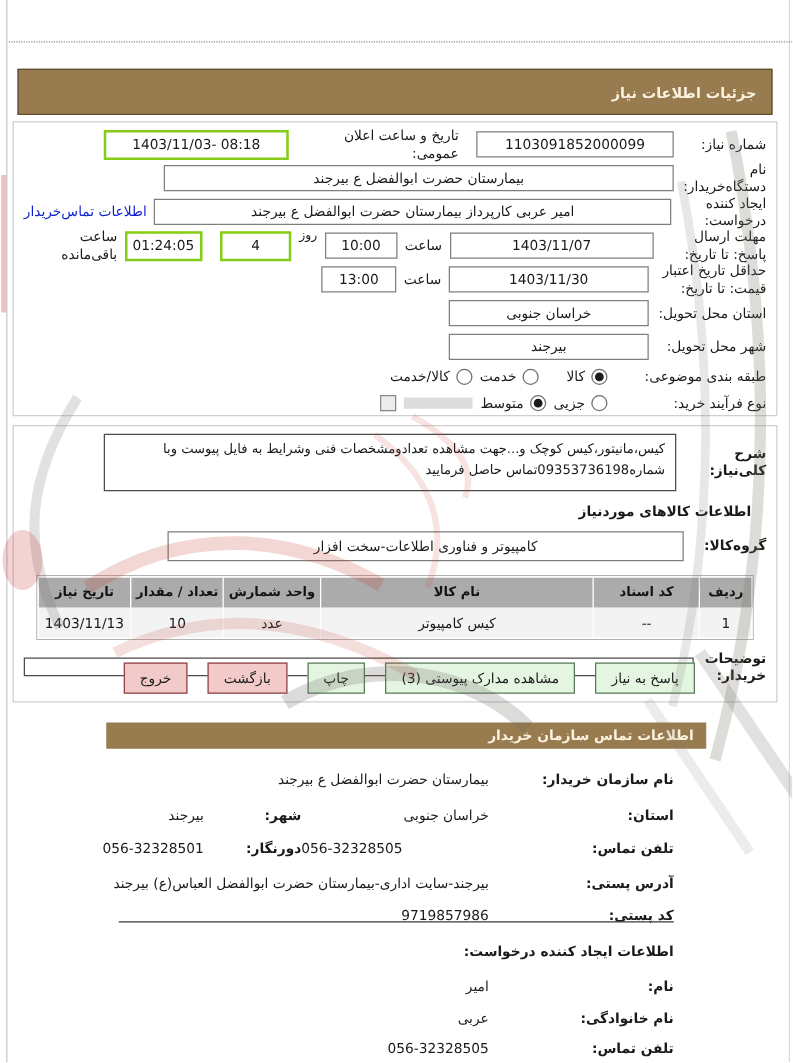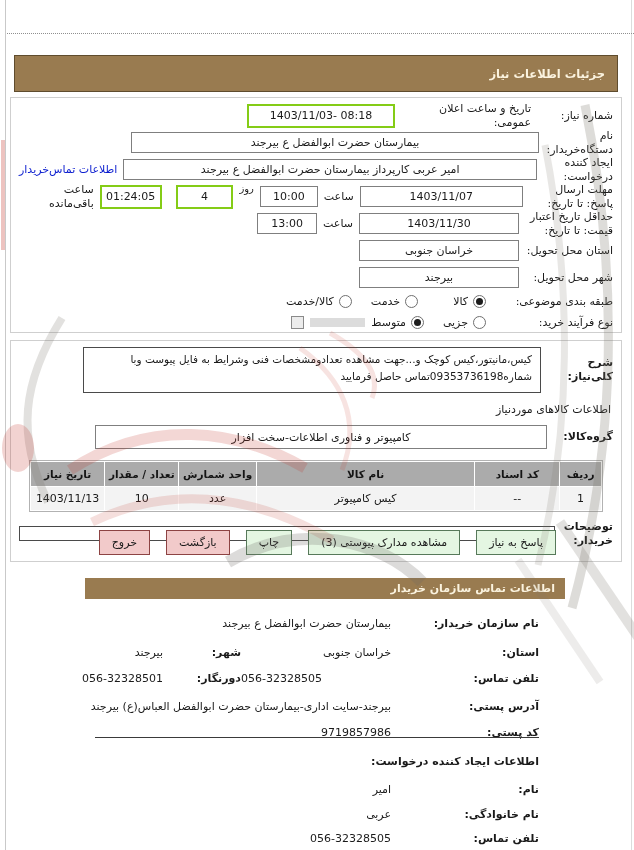--- a/index.html
+++ b/index.html
@@ -25,34 +25,34 @@
   .lbl{line-height:1.25;}
   .b{font-weight:bold;}
   .link{color:#0c1ecf;cursor:pointer;white-space:nowrap;}
 
   .ibox{box-sizing:border-box;border:1px solid #7f7f7f;height:21px;display:flex;align-items:center;
         justify-content:center;background:#fff;padding:0 4px;font-size:11px;}
   .thick{border:2px solid #84cc16;height:24px;}
   .ta{box-sizing:border-box;border:1px solid #4a4a4a;background:#fff;}.w52{width:52px}.w58{width:58px}.w60{width:60px}.w64{width:64px}.w68{width:68px}
   .w72{width:72px}.w88{width:88px}.w105{width:105px}
   .w130{width:130px}.w148{width:148px}.w158{width:158px}.w160{width:160px}.w170{width:170px}
-  .w368{width:424px}.w408{width:408px}.w452{width:452px}
+  .w368{width:424px}.w408{width:408px}.w452{width:413px}
 
   .radio{width:11px;height:11px;min-width:11px;border:1px solid #6f6f6f;border-radius:50%;
          background:#fff;position:relative;display:inline-block;}
   .radio.sel::after{content:'';position:absolute;inset:2px;border-radius:50%;background:#1c1c1c;}
   .opt{display:flex;align-items:center;gap:5px;}
-  .optgap{margin-right:16px;margin-left:13px;}
+  .optgap{margin-right:16px;}
   .cbox{width:11px;height:11px;min-width:11px;border:1px solid #8a8a8a;background:#ececec;}
   .gray-strip{width:55px;height:9px;background:#dcdcdc;}
   .note{font-size:10.5px;}
 
   .desc-row{display:flex;align-items:center;column-gap:8px;}
   .desc-box{width:458px;height:46px;padding:3px 8px;font-size:10.5px;line-height:1.6;text-align:right;}
-  .sec-title{font-weight:normal;margin:10px 2px 0;}
+  .sec-title{font-weight:bold;margin:10px 12px 0;}
   .group-row{display:flex;align-items:center;column-gap:8px;margin-top:9px;}
 
   .twrap{margin:11px 10px 0;border:1px solid #b2b2b2;}
   table.gtable{width:100%;border-collapse:collapse;text-align:center;}
   .gtable th{background:#ababab;color:#141414;font-size:10.5px;font-weight:bold;height:22px;border:1px solid #fff;}
   .gtable td{background:#f3f3f3;font-size:11px;height:21px;border:1px solid #fff;}
   .c1{width:40px}.c2{width:88px}.c3{width:236px}.c4{width:78px}.c5{width:76px}.c6{width:72px}
 
   .notes-row{display:flex;align-items:center;column-gap:6px;margin-top:8px;}
   .notes-input{flex:1;height:13px;border:1px solid #4a4a4a;background:#fff;}
@@ -81,20 +81,21 @@
   <div class="edge-r"></div>
   <div class="dotted"></div>
 
   <div class="bar bar-1">
     <span>جزئیات اطلاعات نیاز</span>
   </div>
 
   <div class="panel panel-1">
     <div class="frow">
       <span class="lbl w68">شماره نیاز:</span>
+      <span class="ibox w158 ltr">1103091852000099</span>
       <span class="lbl w130" style="margin-right:8px">تاریخ و ساعت اعلان عمومی:</span>
       <span class="ibox thick w148 ltr">1403/11/03- 08:18</span>
     </div>
 
     <div class="frow">
       <span class="lbl w68">نام دستگاه‌خریدار:</span>
       <span class="ibox w408">بیمارستان حضرت ابوالفضل ع بیرجند</span>
     </div>
 
     <div class="frow">

